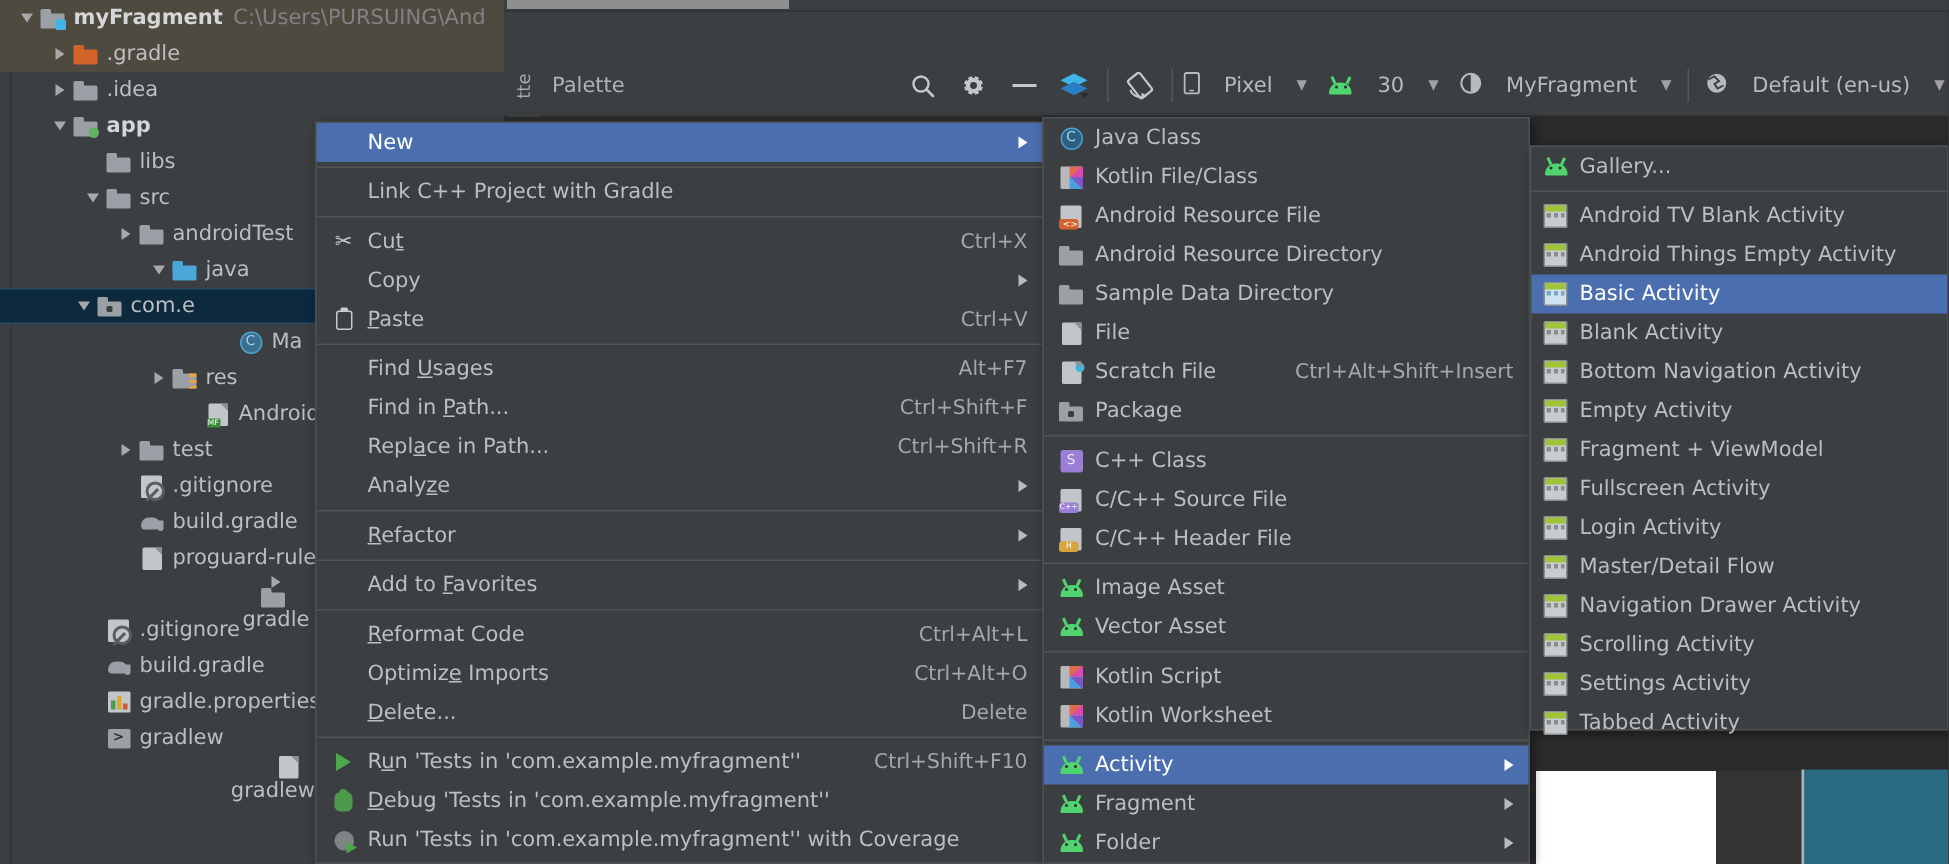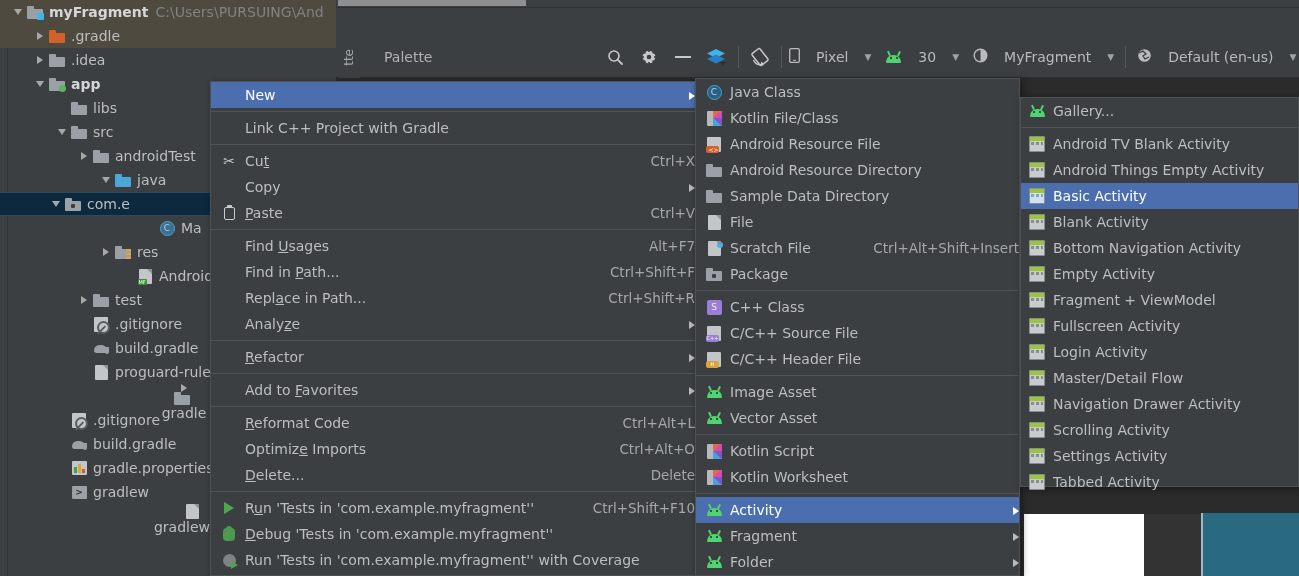--- a/index.html
+++ b/index.html
@@ -67,21 +67,21 @@
     background: #3c3f41;
     display: flex; align-items: center; justify-content: center;
   }
   .palette-vert-tab span {
     writing-mode: vertical-rl; transform: rotate(180deg);
     font-size: 12px; color: #a7a9ab; letter-spacing: 0px;
   }
   .palette-label {
     position: absolute; left: 368px; top: 36px; height: 42px;
     display: flex; align-items: center;
-    font-size: 14px; color: #b0b2b4; margin-left: 16px;
+    font-size: 14px; color: #b0b2b4;
   }
   .tb-icons {
     position: absolute; left: 598px; top: 36px; height: 42px;
     display: flex; align-items: center; gap: 0px;
   }
   .tb-btn {
     width: 34px; height: 34px;
     display: flex; align-items: center; justify-content: center;
   }
   .tb-divider {
@@ -166,21 +166,21 @@
     position: absolute;
     background: #3c3f41;
     border: 1px solid #4f5254;
     box-shadow: 2px 2px 7px rgba(0,0,0,0.45);
     padding: 0;
   }
   .ctx-menu { left: 210px; top: 81px; width: 486px; height: 495px; }
   .mrow {
     position: relative;
     height: 26px; display: flex; align-items: center;
-    padding-left: 8px; padding-right: 0;
+    padding-left: 8px; padding-right: 10px;
     font-size: 14px; color: #bcbec0; white-space: nowrap;
   }
   .mrow.sel { background: #4b6eaf; color: #ffffff; }
   .mrow .mi { width: 20px; min-width: 20px; display: inline-flex; align-items: center; justify-content: center; margin-right: 6px; }
   .mrow .mlabel { flex: 0 0 auto; }
   .mrow .maccel { margin-left: auto; color: #a5a7a9; font-size: 13.5px; padding-left: 24px; }
   .mrow .msub { margin-left: auto; padding-left: 20px; }
   .msub i { display:inline-block; width: 0; height: 0; border-left: 6px solid #b9bbbd; border-top: 4.5px solid transparent; border-bottom: 4.5px solid transparent; }
   .mrow.sel .msub i { border-left-color: #ffffff; }
   .msep { height: 1px; background: #515456; margin: 3px 0; }

